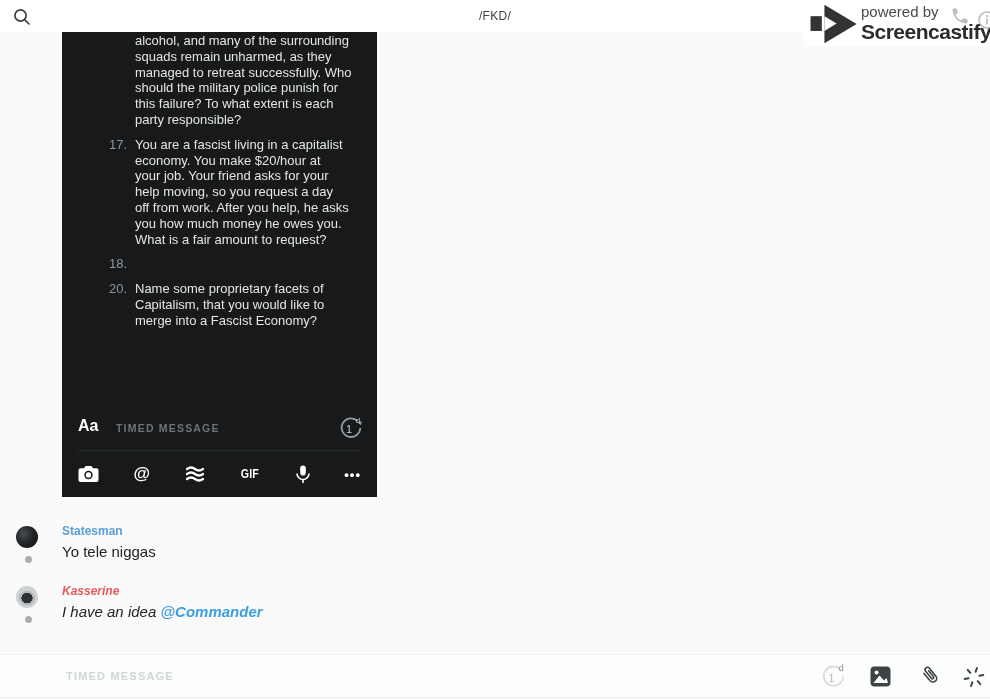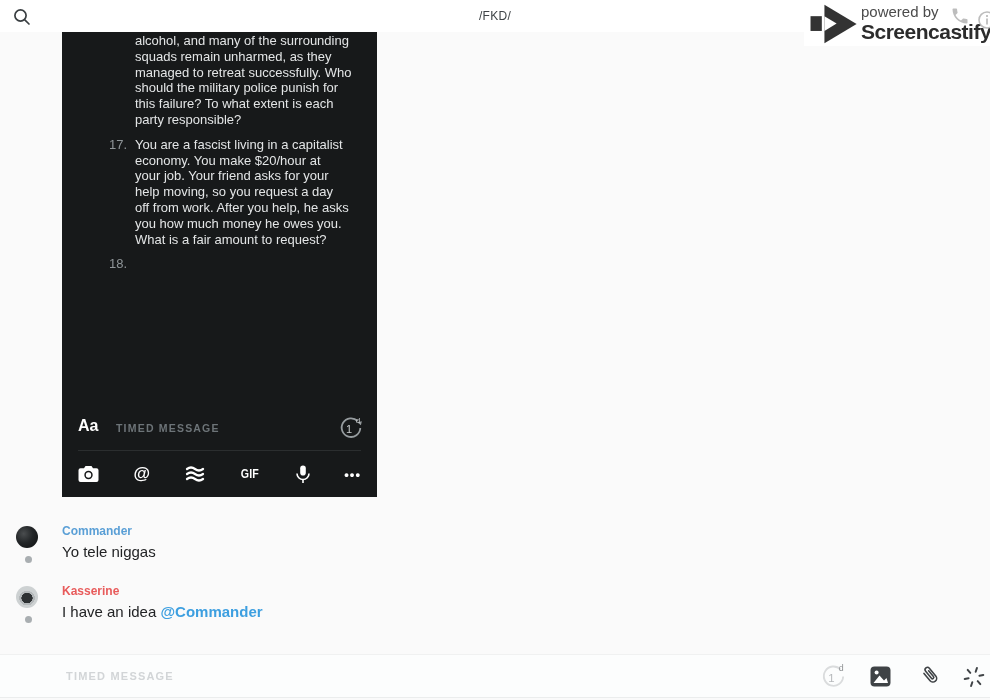--- a/index.html
+++ b/index.html
@@ -38,21 +38,21 @@
   .panel-divider { position:absolute; left:16px; right:16px; bottom:46px; height:1px; background:#2b2e2f; }
   .panel-icons { position:absolute; left:0; bottom:0; width:315px; height:46px; display:flex;
                  align-items:center; justify-content:space-between; padding:0 16px; }
   .pi { color:#ffffff; cursor:pointer; display:flex; align-items:center; justify-content:center; }
   .pi-at { font-size:17px; font-weight:600; }
   .pi-gif { font-size:12.5px; font-weight:700; letter-spacing:.3px; transform:scaleX(.85); }
   .pi-more { font-size:13px; font-weight:700; letter-spacing:1px; }
 
   
   .message { position:absolute; left:0; width:600px; }
-  .msg-1 { top:524px; } .msg-2 { top:584px; }
+  .msg-1 { top:524px; } .msg-2 { top:584px;font-style:italic; }
   .avatar { position:absolute; left:16px; top:2px; width:22px; height:22px; border-radius:50%; cursor:pointer; }
   .avatar-dark { background:radial-gradient(circle at 35% 35%, #4a4d4f 0%, #232628 45%, #0d0e0f 100%); }
   .avatar-eagle { background:radial-gradient(ellipse 45% 42% at 50% 55%, #2e3133 0 55%, #b4b8ba 58% 78%, #cdd1d2 80% 100%); }
   .msg-bullet { position:absolute; left:25px; top:32px; width:7px; height:7px; border-radius:50%; background:#a9aeb1; }
   .msg-body { margin-left:62px; }
   .msg-name { font-size:12px; font-weight:700; cursor:pointer; }
   .name-blue { color:#5a9fd6; }
   .name-red { color:#e85b5b; }
   .msg-text { font-size:15px; color:#222325; margin-top:5px; }
   .mention { color:#3d9fe0; font-weight:700; cursor:pointer; }
@@ -113,20 +113,24 @@
 <div class="panel">
   <div class="panel-scroll">
     <div class="q-cut">alcohol, and many of the surrounding squads remain unharmed, as they managed to retreat successfully. Who should the military police punish for this failure? To what extent is each party responsible?</div>
     <div class="q-item">
       <div class="q-num">17.</div>
       <div class="q-text">You are a fascist living in a capitalist economy. You make $20/hour at your job. Your friend asks for your help moving, so you request a day off from work. After you help, he asks you how much money he owes you. What is a fair amount to request?</div>
     </div>
     <div class="q-item">
       <div class="q-num">18.</div>
     </div>
+    <div class="q-item">
+      <div class="q-num">20.</div>
+      <div class="q-text">Name some proprietary facets of Capitalism, that you would like to merge into a Fascist Economy?</div>
+    </div>
   </div>
 
   <div class="panel-composer">
     <div class="pc-format">Aa</div>
     <div class="pc-placeholder">TIMED MESSAGE</div>
     <div class="pc-timer">
       <svg width="26" height="26" viewBox="0 0 26 26">
         <path d="M 19.7 6.2 A 9.3 9.3 0 1 0 22.3 13" fill="none" stroke="#969c9f" stroke-width="1.8"></path>
         <polygon points="22.9,10.2 19.2,7.2 23.9,6.2" fill="#969c9f"></polygon>
         <text x="11" y="18" font-size="11" fill="#c9cdce" font-family="Liberation Sans, sans-serif" text-anchor="middle">1</text>
@@ -161,21 +165,21 @@
       </svg>
     </div>
     <div class="pi pi-more">•••</div>
   </div>
 </div>
 
 <div class="message msg-1">
   <div class="avatar avatar-dark"></div>
   <div class="msg-bullet"></div>
   <div class="msg-body">
-    <div class="msg-name name-blue">Commander</div>
+    <div class="msg-name name-blue">Statesman</div>
     <div class="msg-text">Yo tele niggas</div>
   </div>
 </div>
 
 <div class="message msg-2">
   <div class="avatar avatar-eagle"></div>
   <div class="msg-bullet"></div>
   <div class="msg-body">
     <div class="msg-name name-red">Kasserine</div>
     <div class="msg-text"><span>I have an idea </span><span class="mention">@Commander</span></div>

